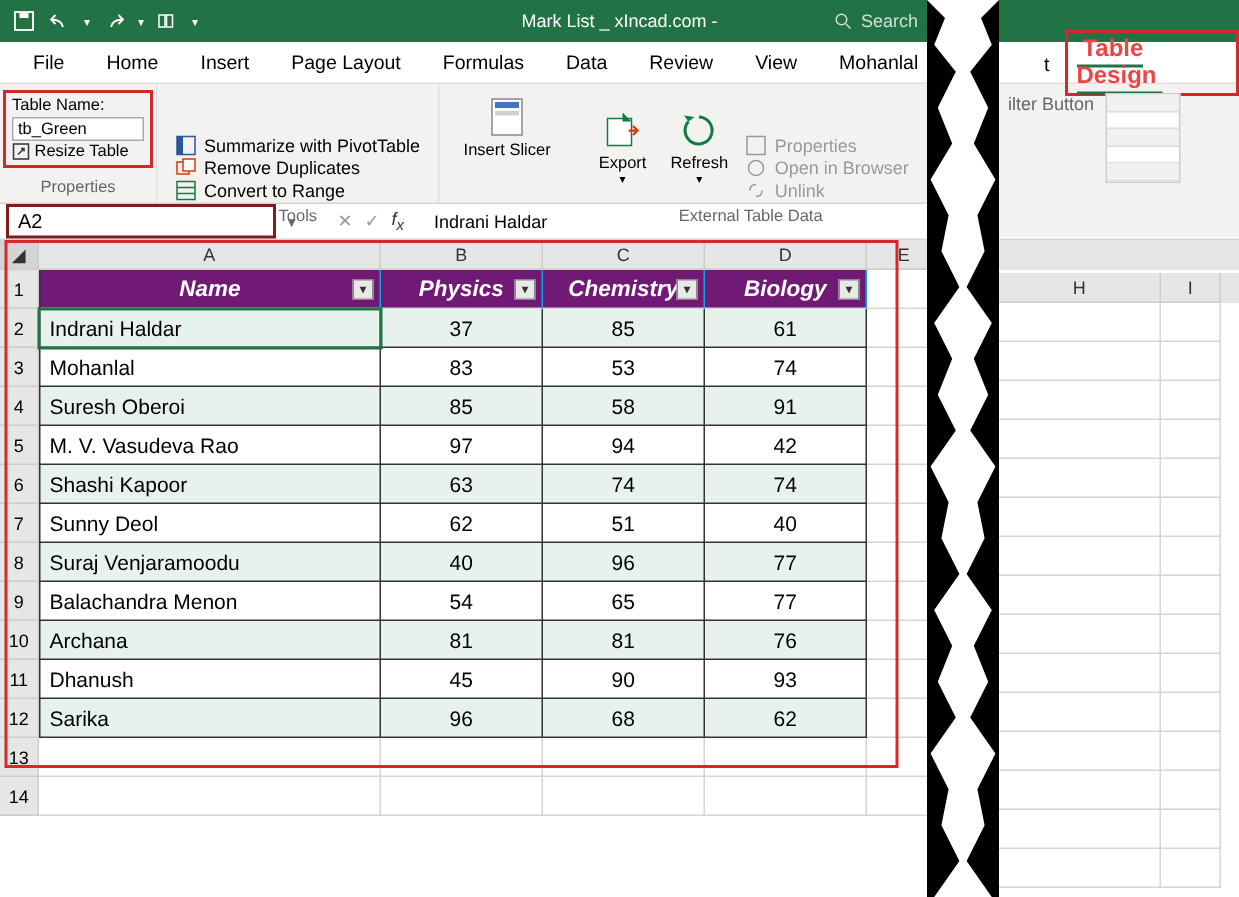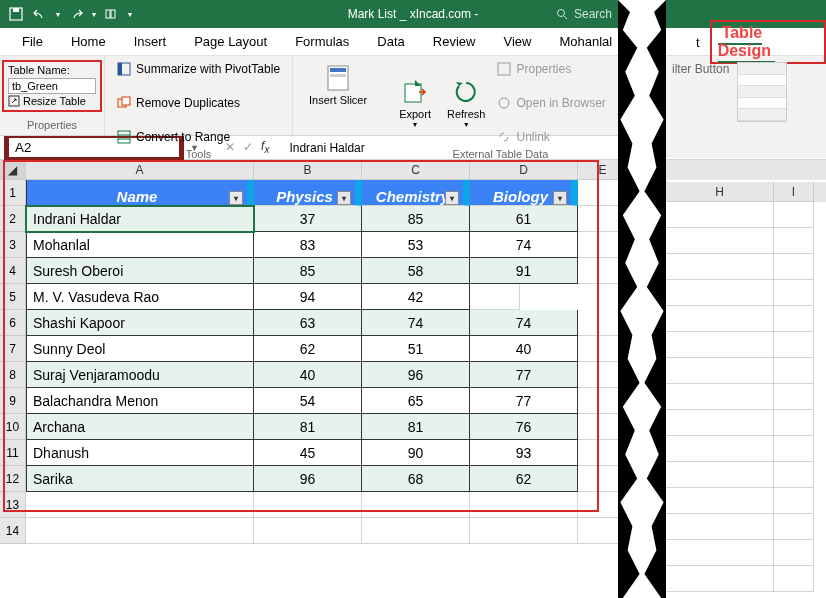--- a/index.html
+++ b/index.html
@@ -19,37 +19,37 @@
 .tab-highlighted { border: 2px solid #d62828; padding: 2px 6px; }
 
 
 .ribbon { background: #f3f2f1; height: 80px; display: flex; border-bottom: 1px solid #d4d4d4; font-size: 12px; position: relative; }
 .ribbon-group { padding: 4px 8px; border-right: 1px solid #e0e0e0; display: flex; flex-direction: column; }
 .ribbon-group-label { text-align: center; color: #666; font-size: 11px; margin-top: auto; padding-top: 2px; }
 .properties-box { border: 2px solid #d62828; padding: 2px 4px; width: 100px; }
 .prop-label { font-size: 11px; margin-bottom: 2px; }
 .prop-input { width: 88px; font-size: 11px; border: 1px solid #ababab; padding: 1px 3px; background: #fff; margin-bottom: 0; }
 .prop-btn { font-size: 11px; display: flex; align-items: center; gap: 3px; padding: 1px 0; cursor: pointer; }
-.tools-col { display: flex; flex-direction: column; gap: 20px; padding: 2px 4px; }
+.tools-col { display: flex; flex-direction: column; gap: 1px; padding: 2px 4px; margin-top: 28px; }
 .tool-item { display: flex; align-items: center; gap: 5px; font-size: 12px; cursor: pointer; white-space: nowrap; }
 .big-btn { display: flex; flex-direction: column; align-items: center; justify-content: center; padding: 4px 8px; cursor: pointer; }
 .big-btn-icon { width: 28px; height: 28px; margin-bottom: 2px; }
 .checkbox-row { display: flex; align-items: center; gap: 4px; font-size: 12px; padding: 1px 0; }
 .styles-preview { width: 50px; height: 60px; background: #fff; border: 1px solid #ccc; display: grid; grid-template-rows: repeat(5, 1fr); }
 .styles-preview div { border-bottom: 1px solid #ddd; }
 .styles-preview div:nth-child(odd) { background: #f0f0f0; }
 
 
 .torn-edge { position: absolute; top: 0; bottom: 0; left: 618px; width: 48px; background: #fff; z-index: 10; pointer-events: none; }
 .torn-edge::before { content: ''; position: absolute; left: 0; top: 0; bottom: 0; width: 24px; background: #000; clip-path: polygon(0% 0%, 50% 2%, 20% 5%, 80% 8%, 30% 12%, 70% 16%, 10% 20%, 60% 24%, 40% 28%, 90% 32%, 20% 36%, 70% 40%, 30% 44%, 80% 48%, 10% 52%, 60% 56%, 40% 60%, 90% 64%, 20% 68%, 70% 72%, 30% 76%, 80% 80%, 10% 84%, 60% 88%, 40% 92%, 90% 96%, 20% 100%, 0% 100%); }
 .torn-edge::after { content: ''; position: absolute; right: 0; top: 0; bottom: 0; width: 24px; background: #000; clip-path: polygon(100% 0%, 50% 2%, 80% 5%, 20% 8%, 70% 12%, 30% 16%, 90% 20%, 40% 24%, 60% 28%, 10% 32%, 80% 36%, 30% 40%, 70% 44%, 20% 48%, 90% 52%, 40% 56%, 60% 60%, 10% 64%, 80% 68%, 30% 72%, 70% 76%, 20% 80%, 90% 84%, 40% 88%, 60% 92%, 10% 96%, 80% 100%, 100% 100%); }
 
 
 .formula-row { height: 24px; display: flex; align-items: center; border-bottom: 1px solid #d4d4d4; font-size: 12px; }
-.name-box { width: 180px; border: 5px solid #7f1d1d; padding: 2px 6px; background: #fff; margin-left: 4px; }
+.name-box { width: 180px; border: 2px solid #7f1d1d; padding: 2px 6px; background: #fff; margin-left: 4px; }
 .fx-area { display: flex; align-items: center; gap: 8px; padding-left: 20px; color: #999; }
 .fx-area span.dark { color: #333; }
 .formula-text { padding-left: 20px; }
 
 
 .grid-wrap { position: relative; }
 .grid-red-box { position: absolute; top: 0; left: 3px; width: 596px; height: 352px; border: 2px solid #d62828; z-index: 5; pointer-events: none; }
 .col-headers { display: flex; height: 20px; font-size: 12px; background: #e6e6e6; }
 .col-header { border-right: 1px solid #ccc; border-bottom: 1px solid #ccc; display: flex; align-items: center; justify-content: center; color: #333; }
 .ch-sel { width: 26px; background: #d4d4d4; }
@@ -61,21 +61,21 @@
 .row { display: flex; height: 26px; }
 .row-header { width: 26px; background: #e6e6e6; border-right: 1px solid #ccc; border-bottom: 1px solid #ccc; display: flex; align-items: center; justify-content: center; font-size: 12px; }
 .cell { border-right: 1px solid #d4d4d4; border-bottom: 1px solid #d4d4d4; display: flex; align-items: center; padding: 0 6px; font-size: 14px; }
 .c-A { width: 228px; }
 .c-B, .c-C, .c-D { width: 108px; justify-content: center; }
 .c-E { width: 50px; }
 .c-H { width: 108px; }
 .c-I { width: 40px; }
 
 
-.t-header { background: #3b82f6; color: #fff; font-weight: bold; font-style: italic; justify-content: center; font-size: 15px; border-right: 7px solid #0ea5e9; position: relative; align-items: flex-end; }
+.t-header { background: #701a75; color: #fff; font-weight: bold; font-style: italic; justify-content: center; font-size: 15px; border-right: 1px solid #0ea5e9; position: relative; }
 .t-header .dd { position: absolute; right: 4px; width: 14px; height: 14px; background: #e8e8e8; border: 1px solid #888; display: flex; align-items: center; justify-content: center; font-size: 8px; color: #333; font-style: normal; }
 .t-row-even { background: #e8f2ec; }
 .t-row-odd { background: #fff; }
 .t-cell { border-right: 1px solid #333; border-bottom: 1px solid #333; }
 .t-cell-first { border-left: 1px solid #333; }
 .active-cell { outline: 2px solid #217346; outline-offset: -1px; z-index: 2; }
 
 .right-area { position: absolute; left: 666px; top: 0; right: 0; bottom: 0; }
 .right-titlebar { background: #217346; height: 28px; }
 .right-tabs { height: 28px; display: flex; align-items: center; padding-left: 30px; }
@@ -313,20 +313,21 @@
         <div class="row-header">4</div>
         <div class="cell c-A t-cell t-cell-first t-row-even">Suresh Oberoi</div>
         <div class="cell c-B t-cell t-row-even">85</div>
         <div class="cell c-C t-cell t-row-even">58</div>
         <div class="cell c-D t-cell t-row-even">91</div>
         <div class="cell c-E"></div>
       </div>
       <div class="row">
         <div class="row-header">5</div>
         <div class="cell c-A t-cell t-cell-first t-row-odd">M. V. Vasudeva Rao</div>
+        <div class="cell c-B t-cell t-row-odd">97</div>
         <div class="cell c-C t-cell t-row-odd">94</div>
         <div class="cell c-D t-cell t-row-odd">42</div>
         <div class="cell c-E"></div>
       </div>
       <div class="row">
         <div class="row-header">6</div>
         <div class="cell c-A t-cell t-cell-first t-row-even">Shashi Kapoor</div>
         <div class="cell c-B t-cell t-row-even">63</div>
         <div class="cell c-C t-cell t-row-even">74</div>
         <div class="cell c-D t-cell t-row-even">74</div>

